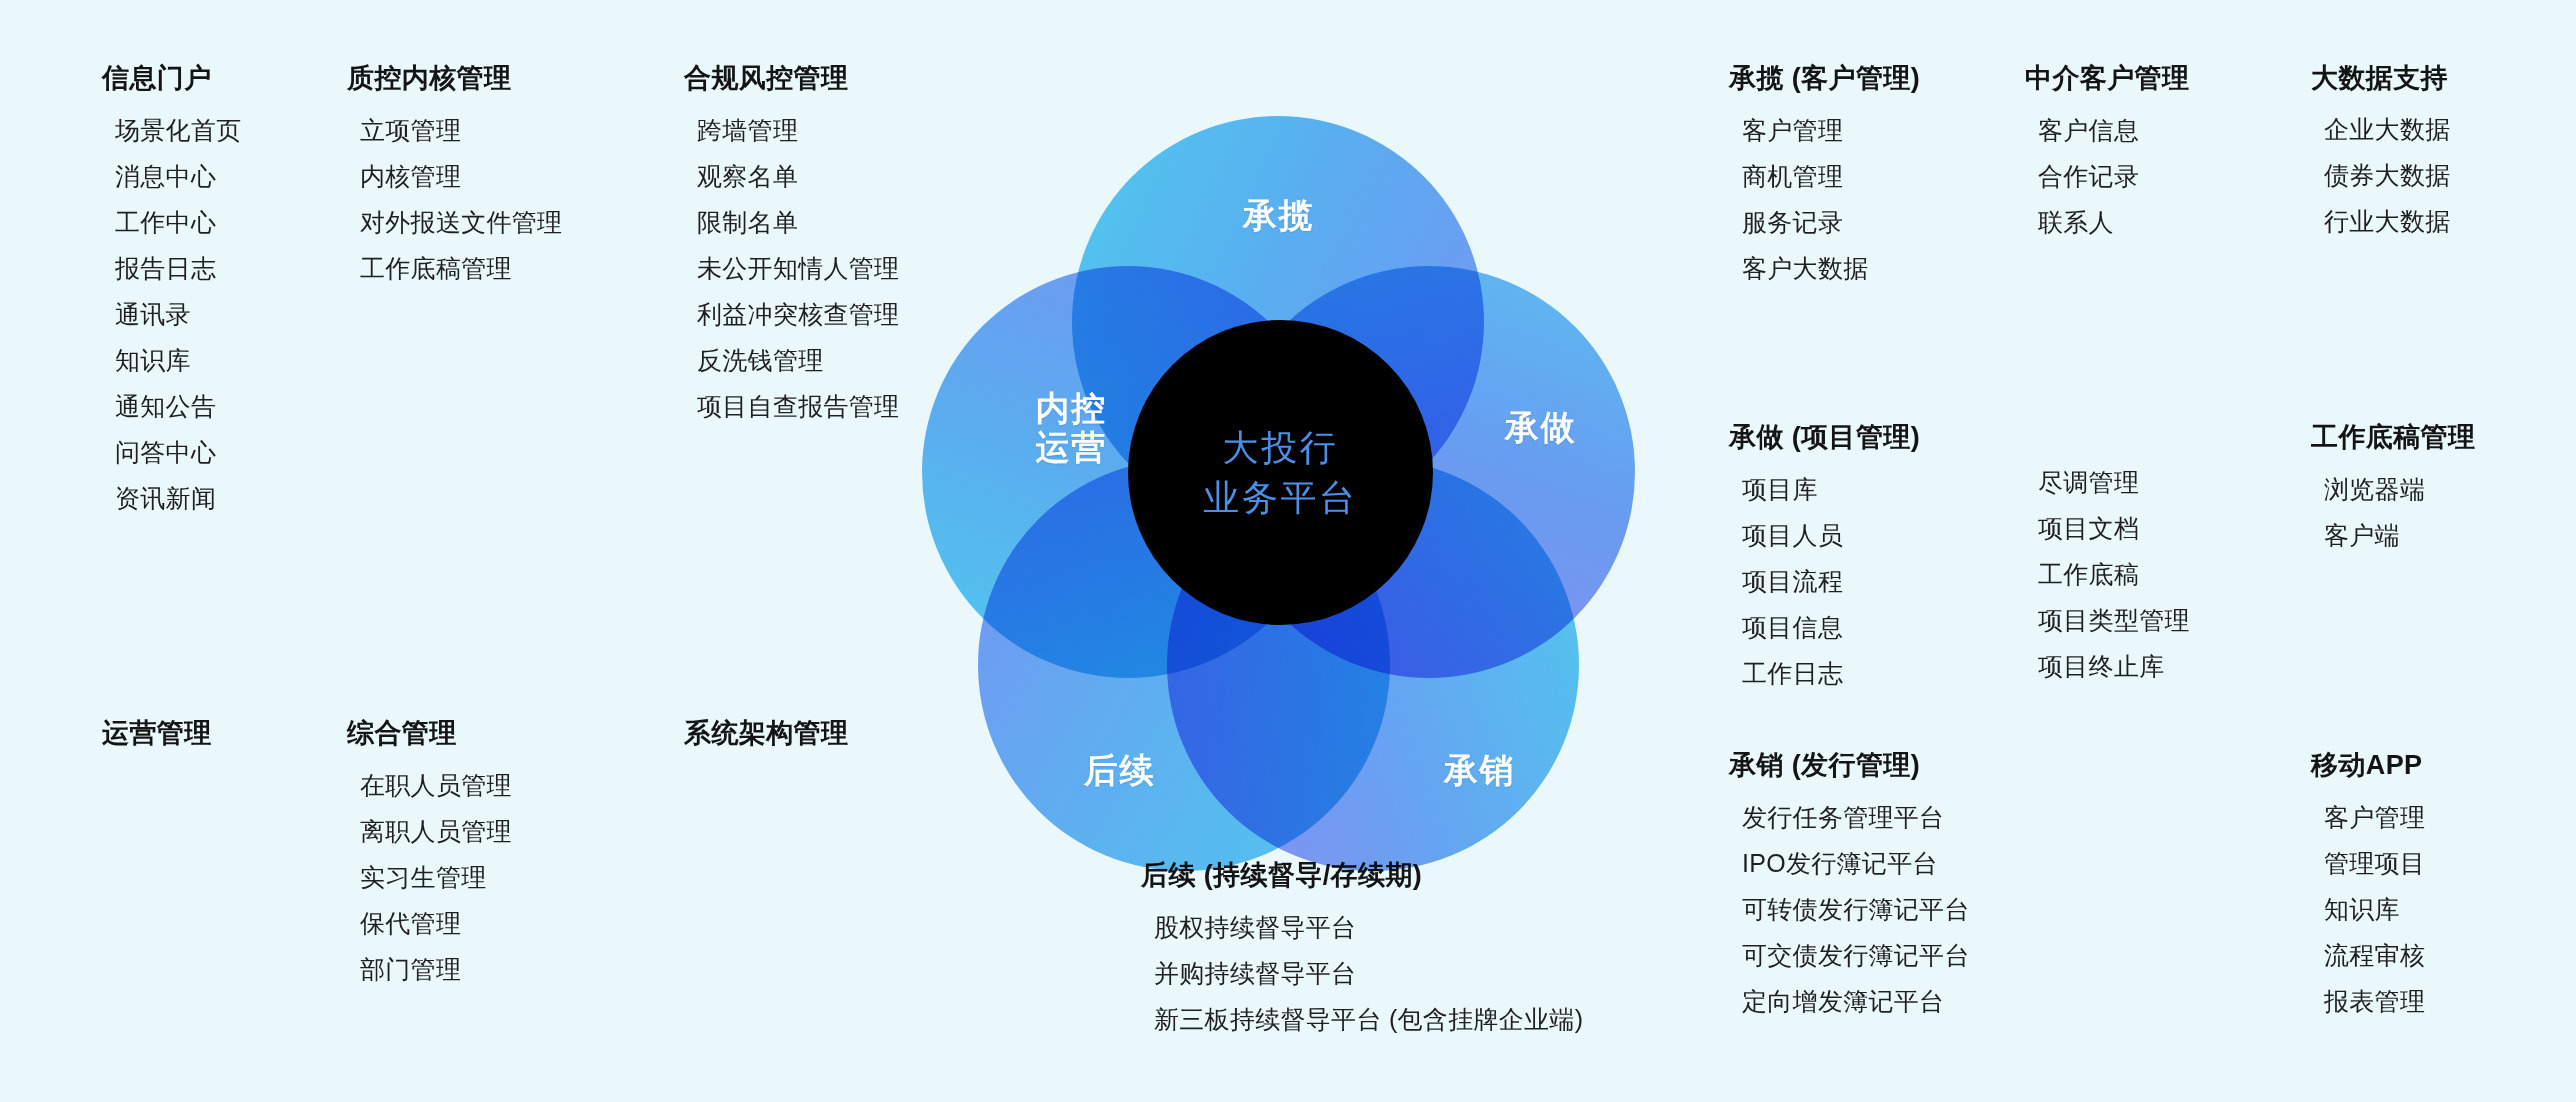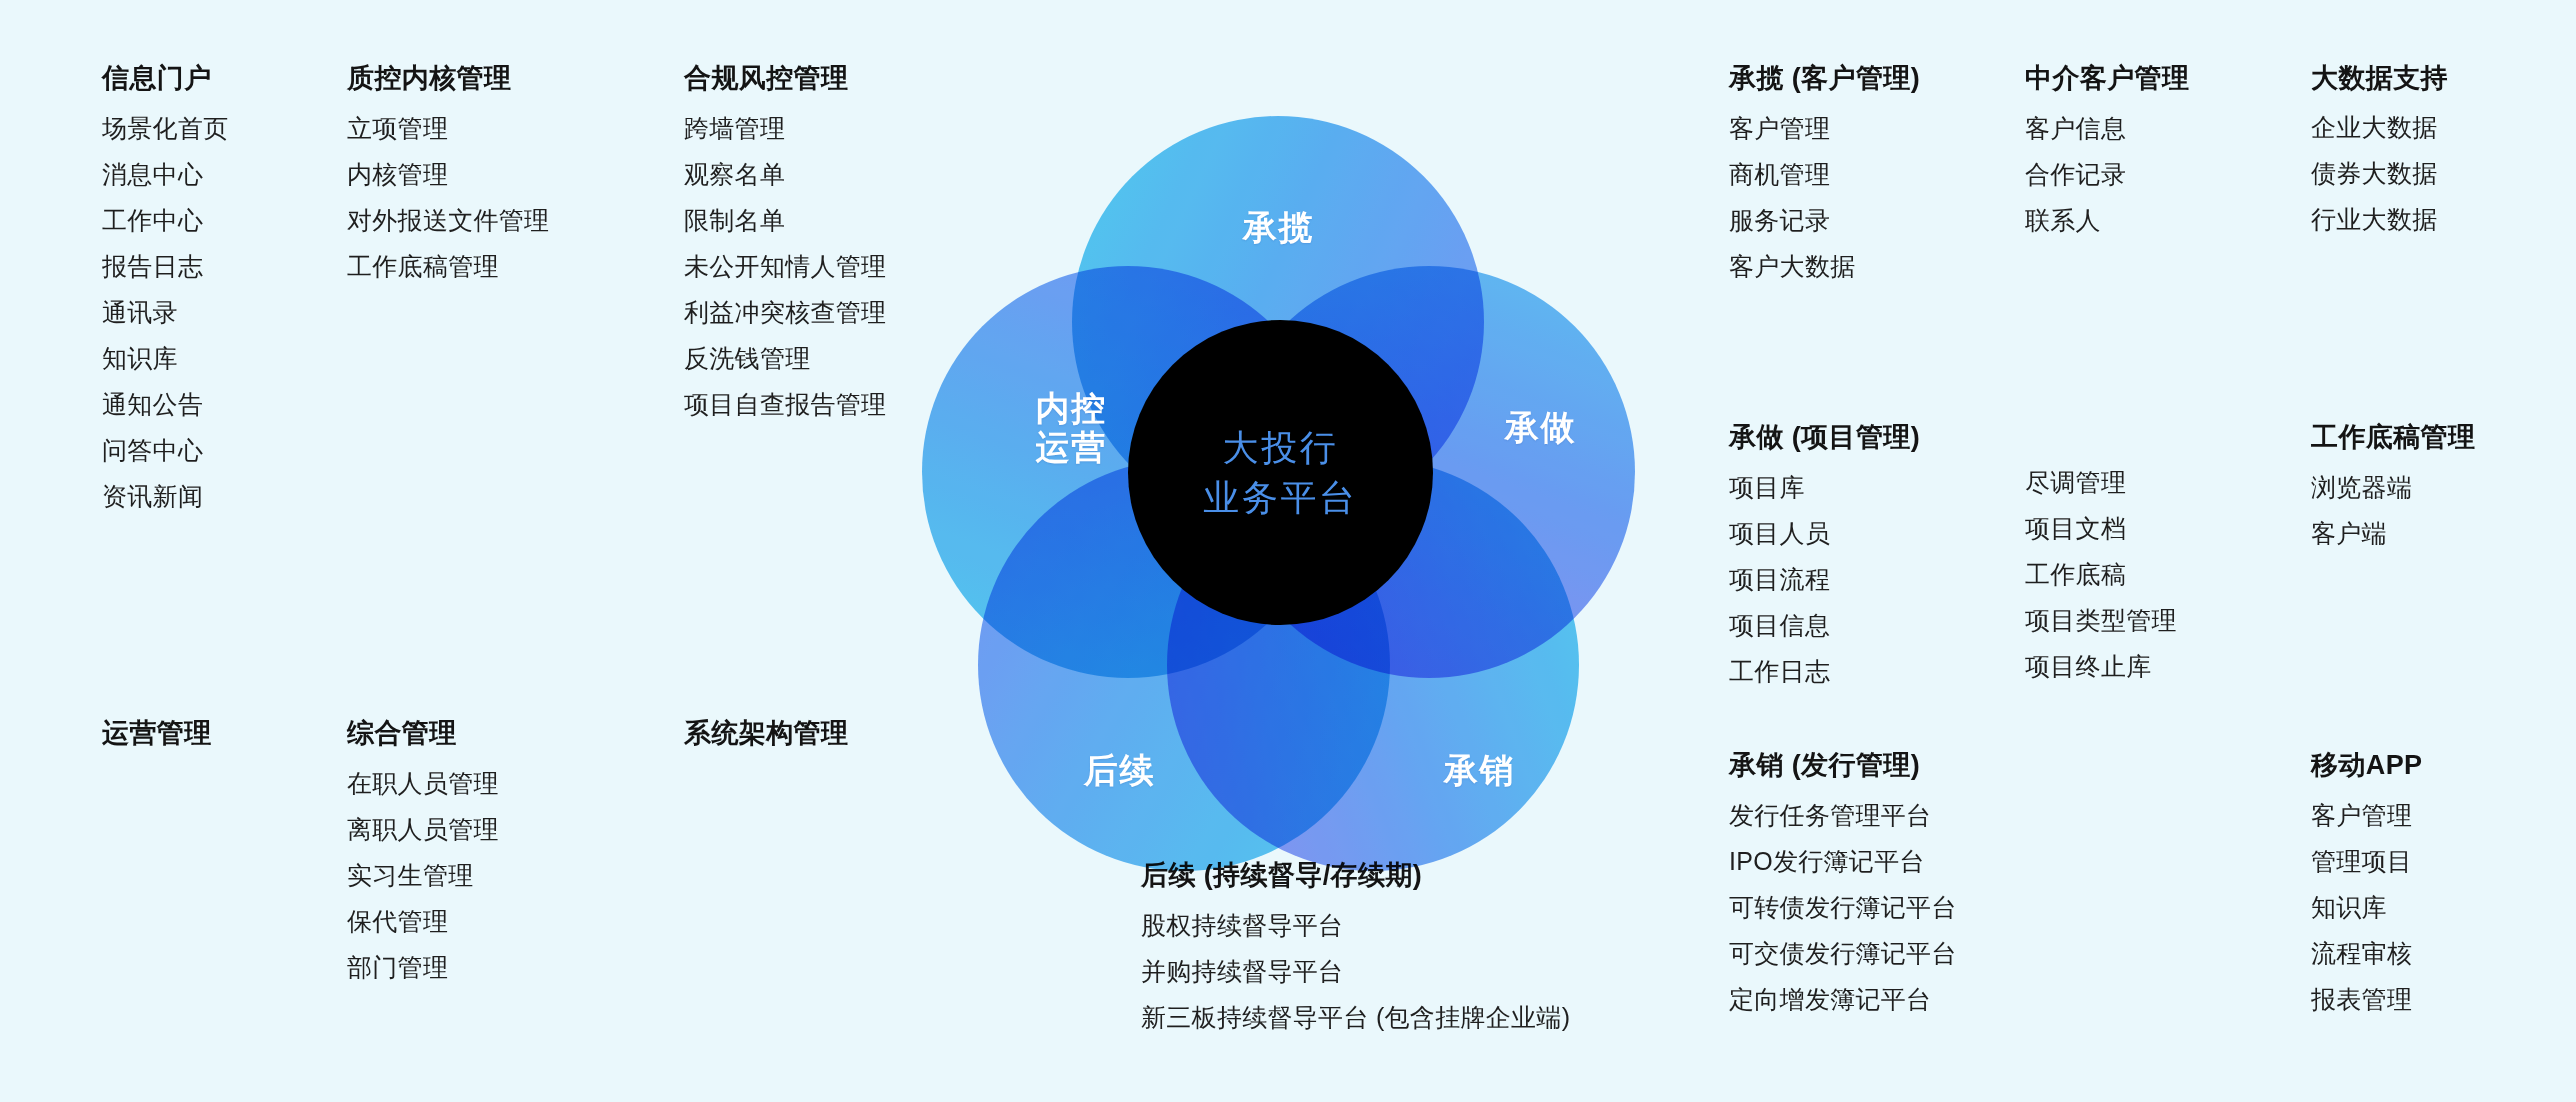--- a/index.html
+++ b/index.html
@@ -17,21 +17,21 @@
   .block{position:absolute;}
   .block h3{
     margin:0 0 11px 0;
     font-size:27px;
     font-weight:bold;
     letter-spacing:0.4px;
     color:#141414;
     white-space:nowrap;
     line-height:1.2;
   }
-  .block ul{margin:0;padding:0;list-style:none;}
+  .block ul{margin:13px;padding:0;list-style:none;}
   .block li{
     font-size:25px;
     line-height:46px;
     color:#1f1f1f;
     white-space:nowrap;
     letter-spacing:0.3px;
   }
   .block.sub-only{}
   .block.sub-only ul{margin-top:0;}
 
@@ -69,21 +69,21 @@
     color:#ffffff;
     font-size:34px;
     font-weight:bold;
     letter-spacing:1.7px;
     text-align:center;
     line-height:39px;
     z-index:6;
     white-space:pre-line;
     text-shadow:0 0.9px 1.7px rgba(40,80,160,.18);
   }
-  .l-top  {left:288px;top:80px;width:137px;margin-top:12px;}
+  .l-top  {left:288px;top:80px;width:137px;}
   .l-right{left:550px;top:292px;width:137px;}
   .l-br   {left:489px;top:635px;width:137px;}
   .l-bl   {left:129px;top:635px;width:137px;}
   .l-left {left:39px; top:273px;width:146px;text-align:right;}
 
   .core{
     position:absolute;
     left:206px;top:204px;
     width:305px;height:305px;
     border-radius:50%;

